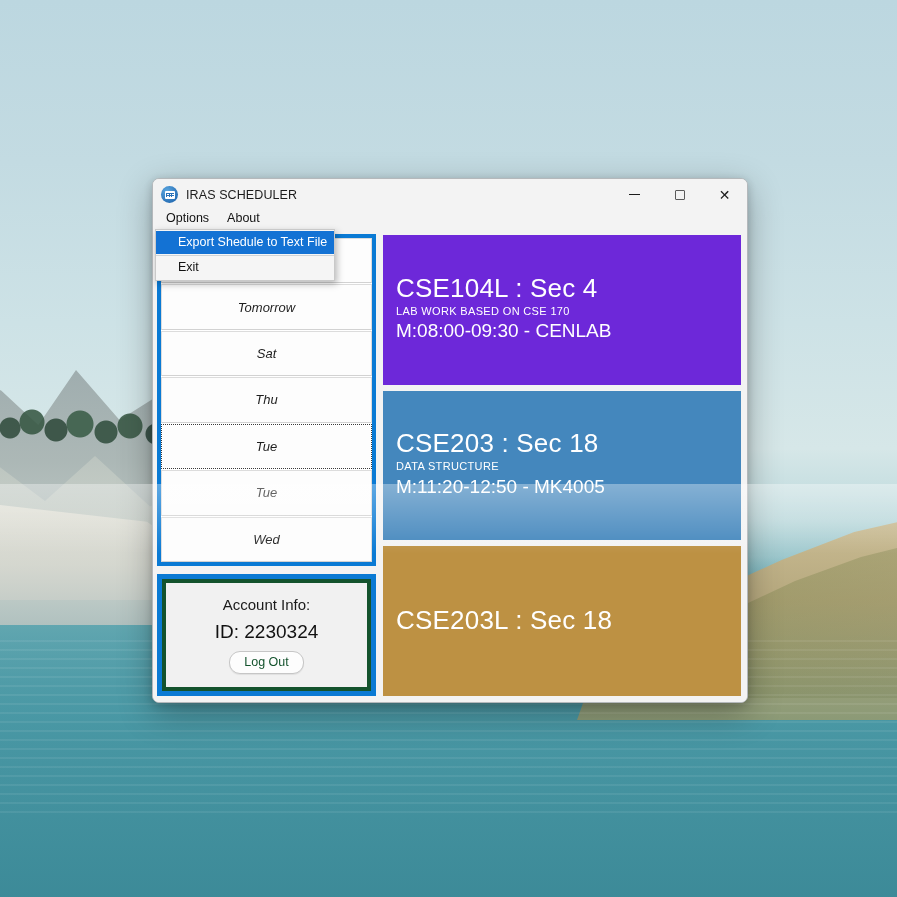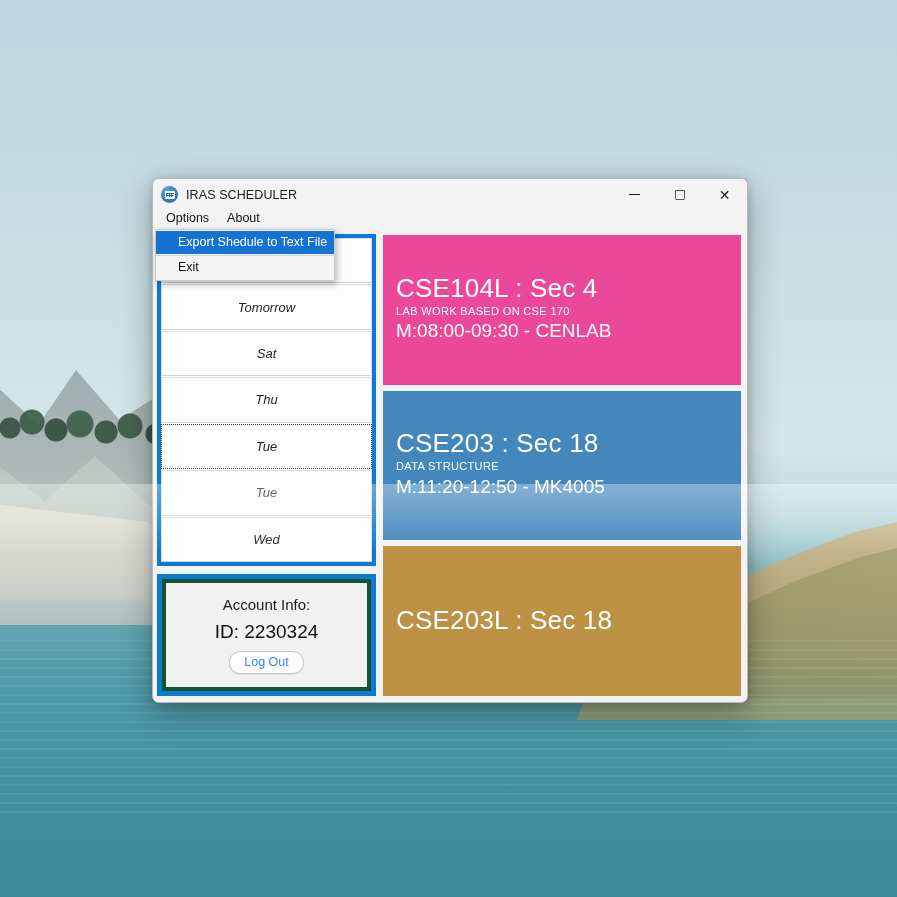--- a/index.html
+++ b/index.html
@@ -288,21 +288,21 @@
     display: flex;
     flex-direction: column;
     align-items: center;
     justify-content: center;
     gap: 8px;
   }
   .account-title { font-size: 15px; color: #1a1a1a; }
   .account-id { font-size: 19px; color: #111; }
   .logout-btn {
     font-size: 12.5px;
-    color: #3b82f6;
+    color: #14532d;
     background: #fdfdfd;
     border: 1px solid #c6c6c6;
     border-radius: 11px;
     padding: 3px 14px 4px 14px;
     box-shadow: 0 1px 1px rgba(0,0,0,0.07);
   }
 
   
   .cards-col {
     flex: 1 1 auto;
@@ -399,21 +399,21 @@
             <div class="account-title">Account Info:</div>
             <div class="account-id">ID: 2230324</div>
             <div class="logout-btn">Log Out</div>
           </div>
         </div>
 
       </div>
 
       <div class="cards-col">
 
-        <div class="card" style="background:#ec4899">
+        <div class="card" style="background:#6d28d9">
           <div class="card-title">CSE104L : Sec 4</div>
           <div class="card-desc">LAB WORK BASED ON CSE 170</div>
           <div class="card-time">M:08:00-09:30 - CENLAB</div>
         </div>
 
 
         <div class="card" style="background:#4487bd">
           <div class="card-title">CSE203 : Sec 18</div>
           <div class="card-desc">DATA STRUCTURE</div>
           <div class="card-time">M:11:20-12:50 - MK4005</div>

